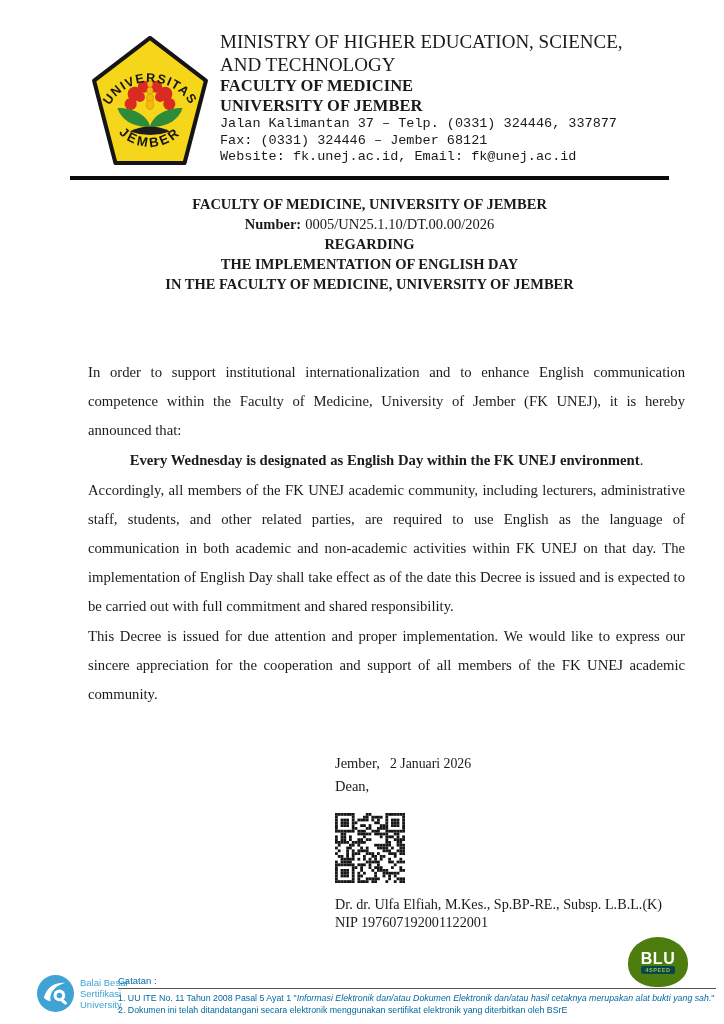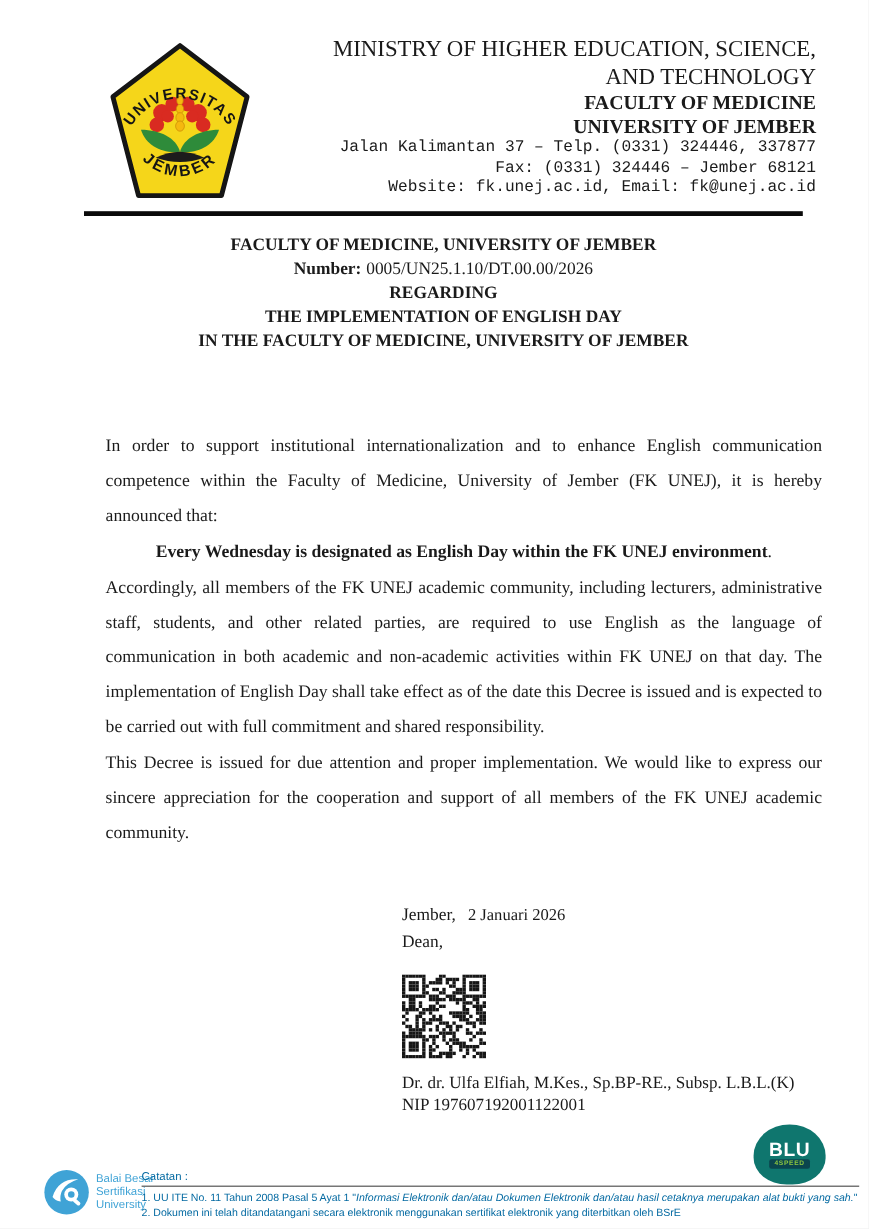--- a/index.html
+++ b/index.html
@@ -4,21 +4,21 @@
 <style>
   * { margin:0; padding:0; box-sizing:border-box; }
   html,body { background:#e8e8e8; }
   .page {
     position:relative; width:724px; height:1024px; margin:0 auto;
     background:#ffffff; color:#1a1a1a; overflow:hidden;
     font-family:"Liberation Serif","DejaVu Serif",serif;
   }
   
   .logo { position:absolute; left:88px; top:32px; width:124px; height:138px; }
-  .lh { position:absolute; left:220px; top:30px; width:460px; text-align:right; }
+  .lh { position:absolute; left:220px; top:30px; width:460px; text-align:left; }
   .lh-ministry { font-size:19px; line-height:23px; }
   .lh-univ     { font-size:16.5px; line-height:20px; font-weight:bold; }
   .lh-addr     { font-size:13.5px; line-height:16.5px;font-family:Liberation Mono, monospace; }
   .rule { position:absolute; left:70px; top:176px; width:599px; height:4px; background:#0a0a0a; }
   
   .title { position:absolute; left:70px; top:194px; width:599px; text-align:center;
            font-size:14.5px; line-height:20px; font-weight:bold; }
   .title .num { font-weight:normal; margin-left:4px; }
   
   .content { position:absolute; left:88px; top:358px; width:597px;
@@ -28,21 +28,21 @@
   .b  { font-weight:bold; }
   .it { font-style:italic; }
   
   .sig { position:absolute; left:335px; top:752px; width:340px;
          font-size:14.5px; line-height:22px; }
   .sig .date { margin-left:10px; font-size:13.8px; }
   .qr { width:70px; height:70px; margin:16px 0 12px 0; background:#fff; }
   .sig-name, .sig-nip { font-size:14.2px; line-height:18px; }
   
   .blu { position:absolute; left:628px; top:937px; width:60px; height:50px;
-         background:#0f766e; border-radius:50% 50% 46% 46% / 52% 52% 44% 44%;
+         background:#4d7c0f; border-radius:50% 50% 46% 46% / 52% 52% 44% 44%;
          display:flex; flex-direction:column; align-items:center; justify-content:center;
          font-family:"Liberation Sans","DejaVu Sans",sans-serif; }
   .blu-t { color:#ffffff; font-weight:bold; font-size:16px; line-height:15px; letter-spacing:.5px; }
   .blu-s { font-size:5.5px; font-weight:bold; color:#8dc63f; background:#0a454e;
            padding:1px 4px; border-radius:2px; letter-spacing:.6px; }
   .bsre { position:absolute; left:36px; top:974px; display:flex; align-items:center; gap:5px;
           font-family:"Liberation Sans","DejaVu Sans",sans-serif; }
   .bsre-icon { width:39px; height:39px; }
   .bsre-text { color:#3fa3d6; font-weight:normal; font-size:9.5px; line-height:11px; }
   .catatan { position:absolute; left:118px; top:975px; width:598px;

